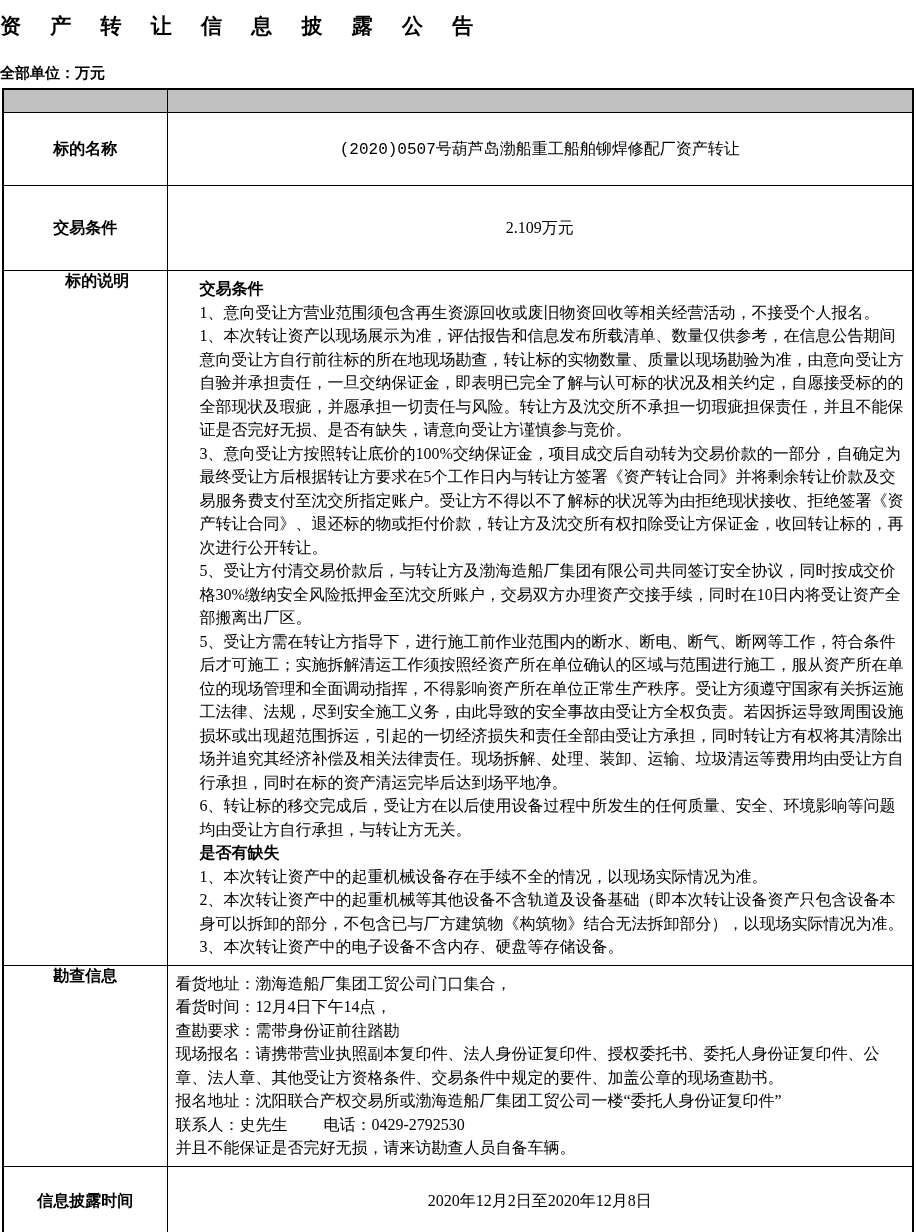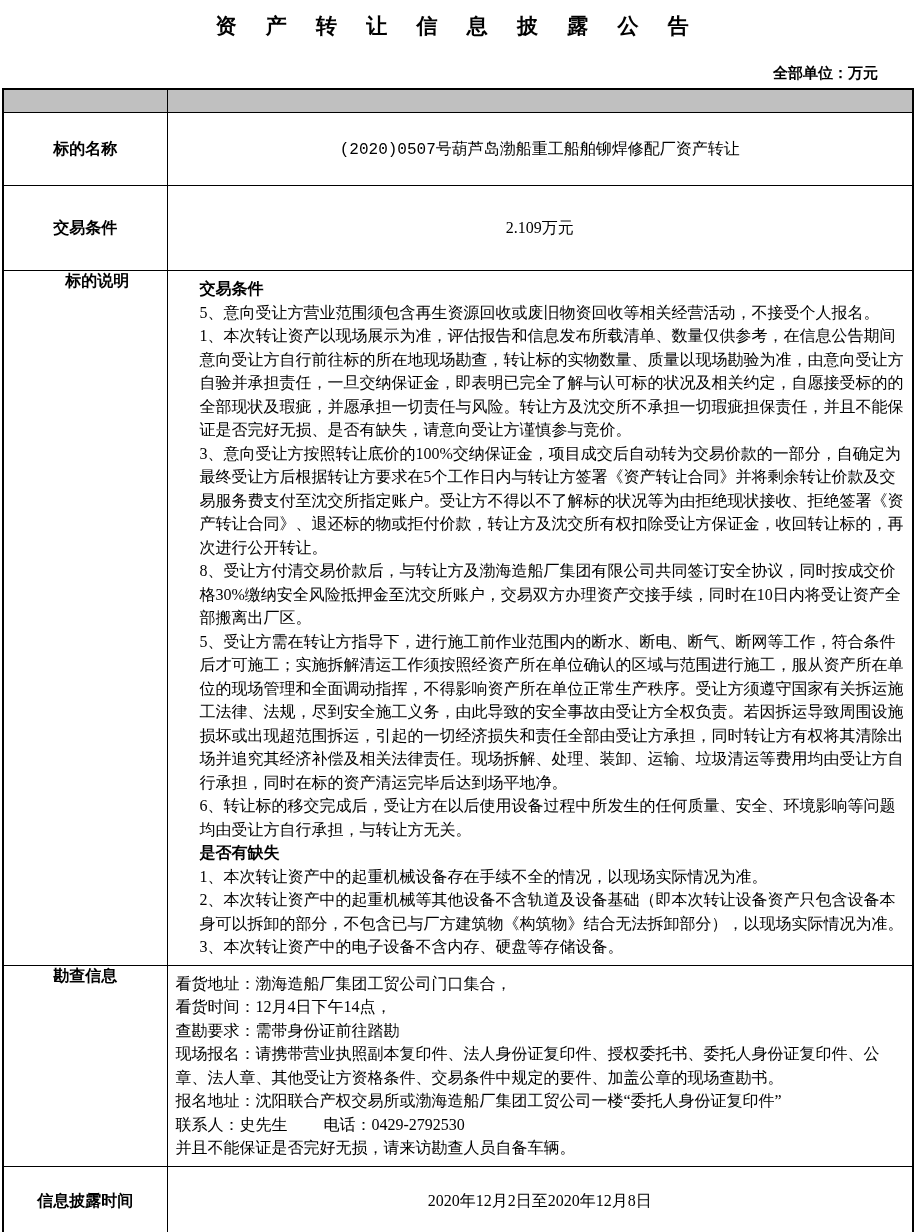--- a/index.html
+++ b/index.html
@@ -6,29 +6,27 @@
   body{
     width:916px;height:1232px;
     background:#ffffff;
     font-family:"Liberation Serif","DejaVu Serif",serif;
     color:#000;
     overflow:hidden;
   }
   .page{width:916px;height:1232px;position:relative;}
   .doc-title{
     margin:12px 0 0 0;
-    text-align:center;
     font-size:21px;
     font-weight:bold;
     letter-spacing:12px;
     white-space:nowrap;
   }
   .units-note{
     margin:24px 38px 5px 0;
-    text-align:right;
     font-size:15px;
     font-weight:bold;
   }
   table.announcement{
     border-collapse:collapse;
     table-layout:fixed;
     width:912px;
     margin:0 2px;
     border:2px solid #000;
   }
@@ -92,24 +90,24 @@
     <tr class="row-price">
       <td class="label-cell">交易条件</td>
       <td class="center-value">2.109万元</td>
     </tr>
 
     <tr class="row-desc">
       <td class="label-cell">标的说明</td>
       <td>
         <div class="text-block">
           <div class="heading">交易条件</div>
-          <div class="para">5、意向受让方营业范围须包含再生资源回收或废旧物资回收等相关经营活动，不接受个人报名。</div>
+          <div class="para">1、意向受让方营业范围须包含再生资源回收或废旧物资回收等相关经营活动，不接受个人报名。</div>
           <div class="para">1、本次转让资产以现场展示为准，评估报告和信息发布所载清单、数量仅供参考，在信息公告期间意向受让方自行前往标的所在地现场勘查，转让标的实物数量、质量以现场勘验为准，由意向受让方自验并承担责任，一旦交纳保证金，即表明已完全了解与认可标的状况及相关约定，自愿接受标的的全部现状及瑕疵，并愿承担一切责任与风险。转让方及沈交所不承担一切瑕疵担保责任，并且不能保证是否完好无损、是否有缺失，请意向受让方谨慎参与竞价。</div>
           <div class="para">3、意向受让方按照转让底价的100%交纳保证金，项目成交后自动转为交易价款的一部分，自确定为最终受让方后根据转让方要求在5个工作日内与转让方签署《资产转让合同》并将剩余转让价款及交易服务费支付至沈交所指定账户。受让方不得以不了解标的状况等为由拒绝现状接收、拒绝签署《资产转让合同》、退还标的物或拒付价款，转让方及沈交所有权扣除受让方保证金，收回转让标的，再次进行公开转让。</div>
-          <div class="para">8、受让方付清交易价款后，与转让方及渤海造船厂集团有限公司共同签订安全协议，同时按成交价格30%缴纳安全风险抵押金至沈交所账户，交易双方办理资产交接手续，同时在10日内将受让资产全部搬离出厂区。</div>
+          <div class="para">5、受让方付清交易价款后，与转让方及渤海造船厂集团有限公司共同签订安全协议，同时按成交价格30%缴纳安全风险抵押金至沈交所账户，交易双方办理资产交接手续，同时在10日内将受让资产全部搬离出厂区。</div>
           <div class="para">5、受让方需在转让方指导下，进行施工前作业范围内的断水、断电、断气、断网等工作，符合条件后才可施工；实施拆解清运工作须按照经资产所在单位确认的区域与范围进行施工，服从资产所在单位的现场管理和全面调动指挥，不得影响资产所在单位正常生产秩序。受让方须遵守国家有关拆运施工法律、法规，尽到安全施工义务，由此导致的安全事故由受让方全权负责。若因拆运导致周围设施损坏或出现超范围拆运，引起的一切经济损失和责任全部由受让方承担，同时转让方有权将其清除出场并追究其经济补偿及相关法律责任。现场拆解、处理、装卸、运输、垃圾清运等费用均由受让方自行承担，同时在标的资产清运完毕后达到场平地净。</div>
           <div class="para">6、转让标的移交完成后，受让方在以后使用设备过程中所发生的任何质量、安全、环境影响等问题均由受让方自行承担，与转让方无关。</div>
           <div class="heading">是否有缺失</div>
           <div class="para">1、本次转让资产中的起重机械设备存在手续不全的情况，以现场实际情况为准。</div>
           <div class="para">2、本次转让资产中的起重机械等其他设备不含轨道及设备基础（即本次转让设备资产只包含设备本身可以拆卸的部分，不包含已与厂方建筑物《构筑物》结合无法拆卸部分），以现场实际情况为准。</div>
           <div class="para">3、本次转让资产中的电子设备不含内存、硬盘等存储设备。</div>
         </div>
       </td>
     </tr>
 

